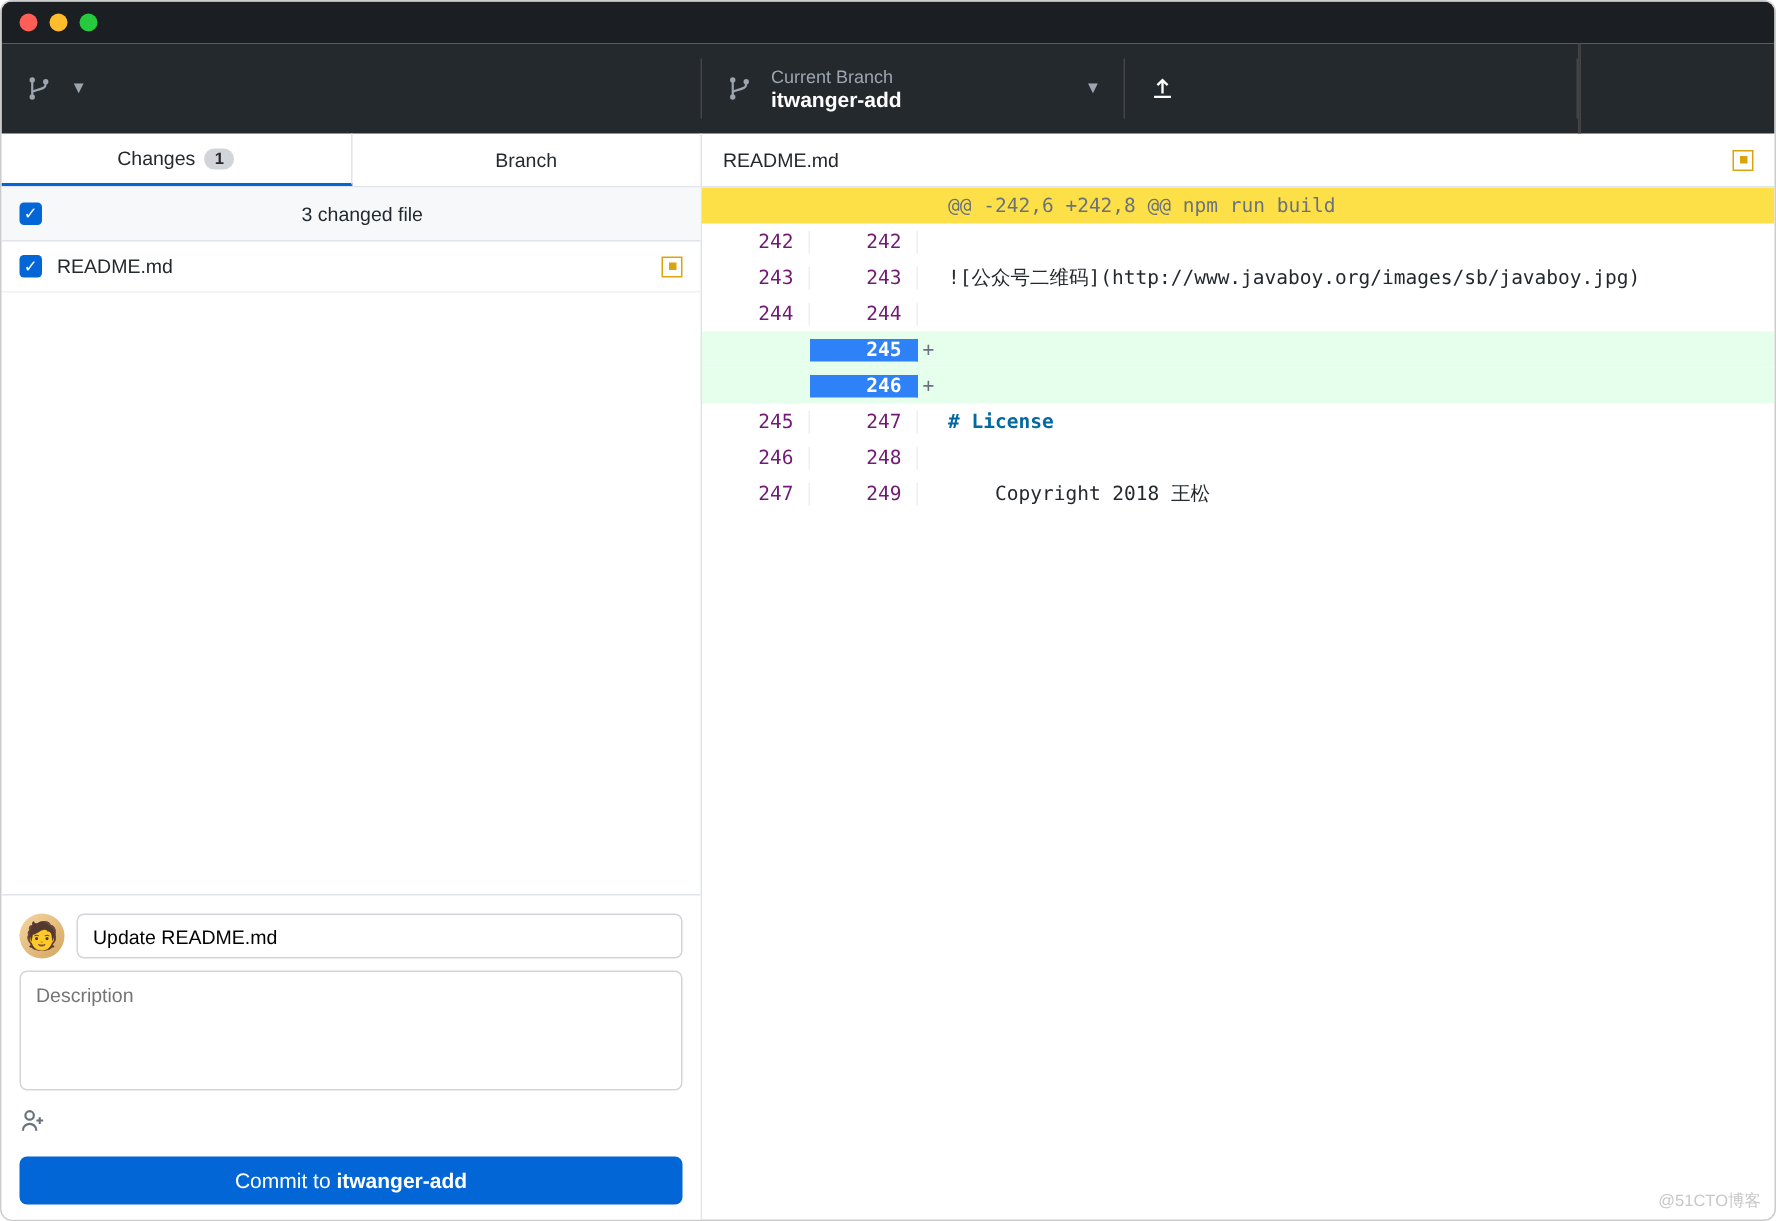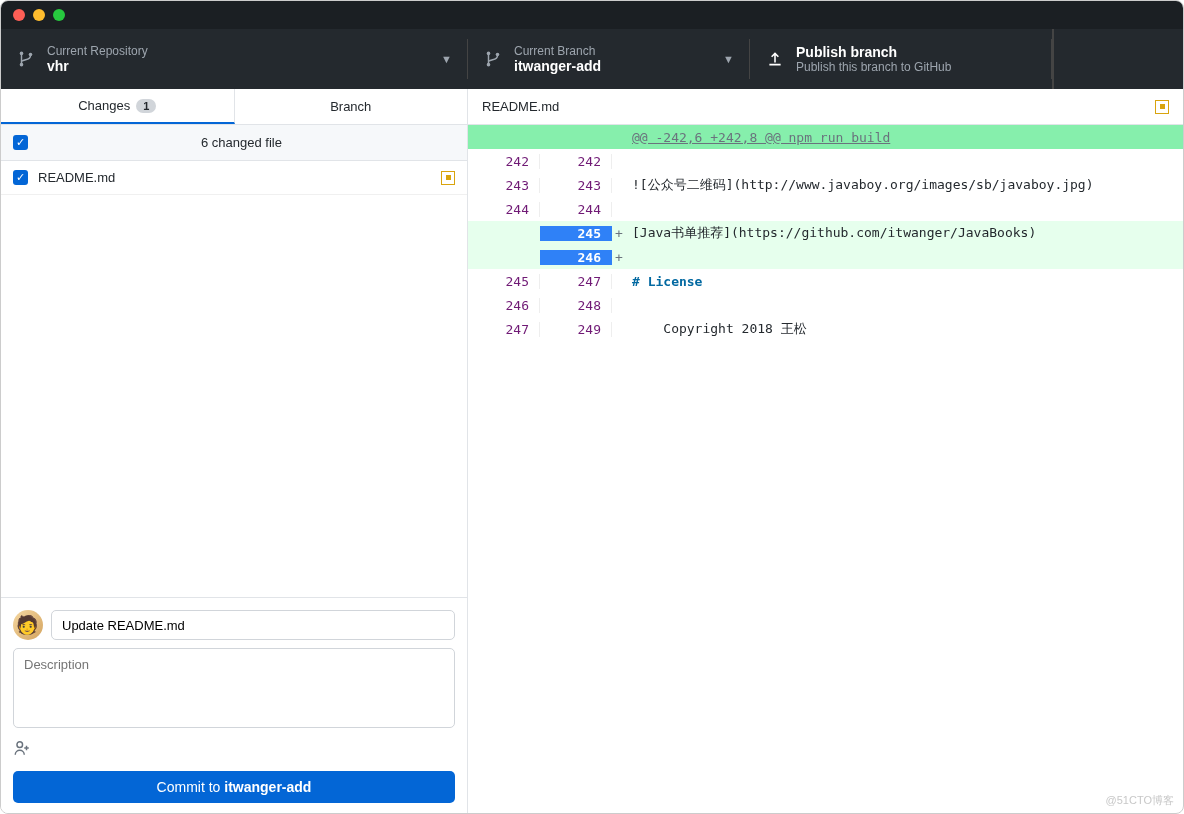--- a/index.html
+++ b/index.html
@@ -45,21 +45,21 @@
 .commit-btn { width: 100%; height: 32px; background: #0366d6; color: #fff; border: none; border-radius: 5px; font-size: 14px; cursor: pointer; text-align: center; }
 .commit-btn b { font-weight: 700; }
 .diff-panel { flex: 1; display: flex; flex-direction: column; }
 .diff-header { height: 36px; display: flex; align-items: center; justify-content: space-between; padding: 0 14px; border-bottom: 1px solid #e1e4e8; }
 .diff-body { flex: 1; overflow: auto; font-family: "SFMono-Regular", Consolas, Menlo, monospace; font-size: 13px; }
 .diff-line { display: flex; min-height: 24px; align-items: center; }
 .gutter { width: 72px; text-align: right; padding-right: 10px; color: #701a75; border-right: 1px solid #eee; flex-shrink: 0; user-select: none; }
 .gutter.left { border-right: 1px solid #eee; }
 .marker { width: 14px; text-align: center; color: #6a737d; flex-shrink: 0; }
 .code { flex: 1; padding-left: 6px; white-space: pre; }
-.hunk { background: #86efac; color: #6a737d; text-decoration: underline; }
+.hunk { background: #fde047; color: #6a737d; }
 .hunk .gutter { background: #dbedff; border-color: #c8dff7; }
 .added { background: #e6ffed; }
 .added .gutter { background: #2f81f7; color: #fff; border-color: #2f81f7; font-weight: 600; }
 .md-h1 { color: #0369a1; font-weight: 700; }
 .md-link { color: #24292e; }
 .watermark { position: absolute; bottom: 6px; right: 10px; color: #c8c8c8; font-size: 11px; }
 </style>
 </head>
 <body>
 
@@ -73,24 +73,20 @@
   <div class="tool-section repo">
     <span class="tool-icon">
       <svg viewBox="0 0 16 16" fill="#9da5ae">
           <circle cx="4" cy="3" r="1.6"></circle>
           <circle cx="4" cy="13" r="1.6"></circle>
           <circle cx="12" cy="4" r="1.6"></circle>
           <path d="M4 4v8" stroke="#9da5ae" stroke-width="1.3" fill="none"></path>
           <path d="M12 5c0 4-5 3-8 5" stroke="#9da5ae" stroke-width="1.3" fill="none"></path>
         </svg>
     </span>
-    <div class="tool-text">
-      <div class="tool-label">Current Repository</div>
-      <div class="tool-value">vhr</div>
-    </div>
     <span class="chevron">▼</span>
   </div>
   <div class="tool-section branch">
     <span class="tool-icon">
       <svg viewBox="0 0 16 16" fill="#9da5ae">
           <circle cx="4" cy="3" r="1.6"></circle>
           <circle cx="4" cy="13" r="1.6"></circle>
           <circle cx="12" cy="4" r="1.6"></circle>
           <path d="M4 4v8" stroke="#9da5ae" stroke-width="1.3" fill="none"></path>
           <path d="M12 5c0 4-5 3-8 5" stroke="#9da5ae" stroke-width="1.3" fill="none"></path>
@@ -101,42 +97,38 @@
       <div class="tool-value">itwanger-add</div>
     </div>
     <span class="chevron">▼</span>
   </div>
   <div class="tool-section publish">
     <span class="tool-icon">
       <svg viewBox="0 0 16 16" fill="none" stroke="#fff" stroke-width="1.4">
           <path d="M8 11V3M5 6l3-3 3 3M3 13h10"></path>
         </svg>
     </span>
-    <div class="tool-text">
-      <div class="tool-value">Publish branch</div>
-      <div class="tool-label">Publish this branch to GitHub</div>
-    </div>
   </div>
   <div style="width:130px;border-left:1px solid #444"></div>
 </div>
 
 <div class="main">
   <div class="sidebar">
     <div class="tabs">
       <div class="tab active">
         <span>Changes</span>
         <span class="badge">1</span>
       </div>
       <div class="tab">
         <span>Branch</span>
       </div>
     </div>
     <div class="changed-bar">
       <div class="checkbox">✓</div>
-      <div class="changed-label">6 changed file</div>
+      <div class="changed-label">3 changed file</div>
     </div>
     <div class="file-list">
       <div class="file-row">
         <div class="checkbox">✓</div>
         <div class="file-name">README.md</div>
         <div class="modified-icon"></div>
       </div>
     </div>
     <div class="commit-form">
       <div class="summary-row">
@@ -184,21 +176,20 @@
         <div class="diff-line ">
           <div class="gutter left">244</div>
           <div class="gutter">244</div>
           <div class="marker"></div>
           <div class="code"></div>
         </div>
         <div class="diff-line added">
           <div class="gutter left"></div>
           <div class="gutter">245</div>
           <div class="marker">+</div>
-          <div class="code"><span class="md-link">[Java书单推荐]</span>(https://github.com/itwanger/JavaBooks)</div>
         </div>
         <div class="diff-line added">
           <div class="gutter left"></div>
           <div class="gutter">246</div>
           <div class="marker">+</div>
           <div class="code"></div>
         </div>
         <div class="diff-line ">
           <div class="gutter left">245</div>
           <div class="gutter">247</div>

